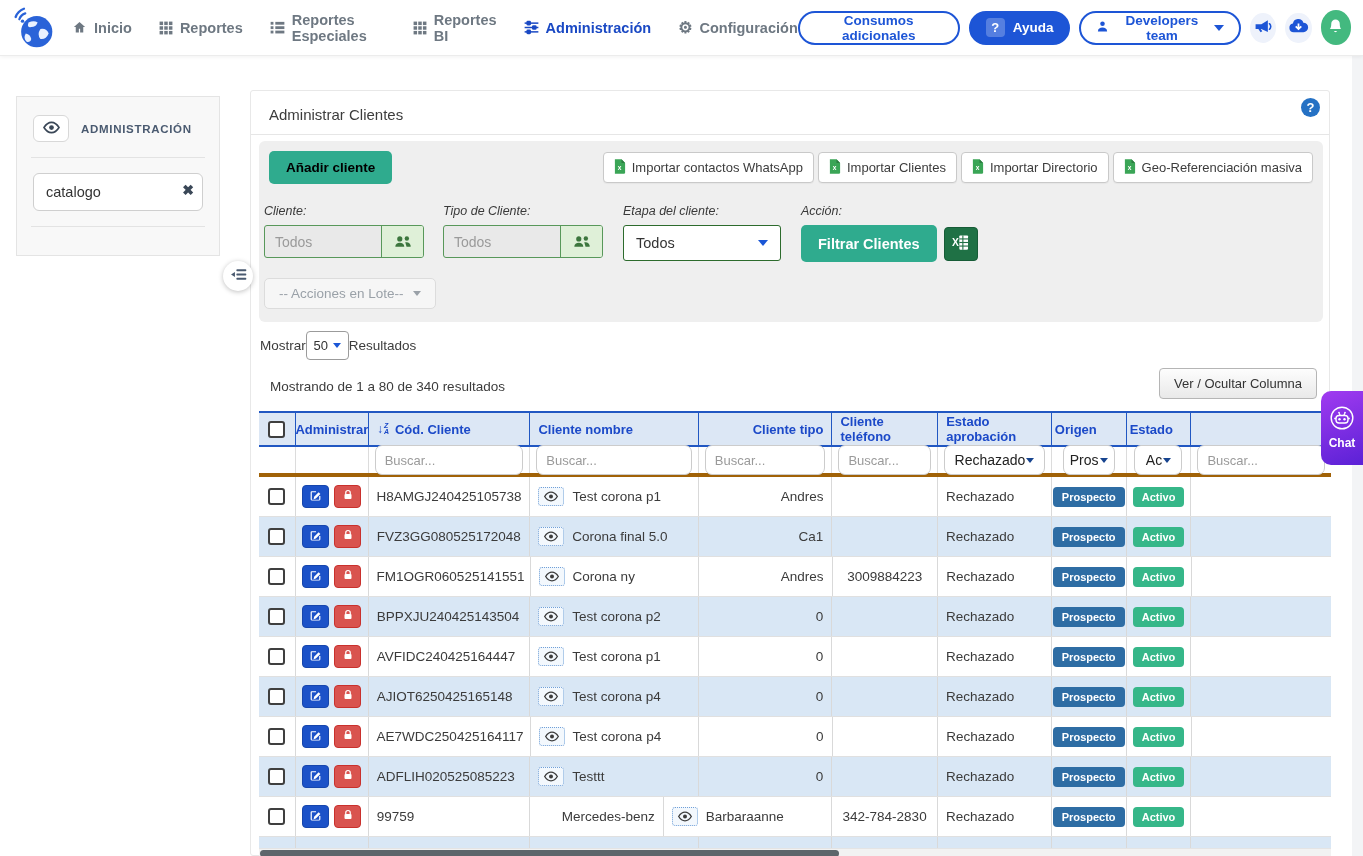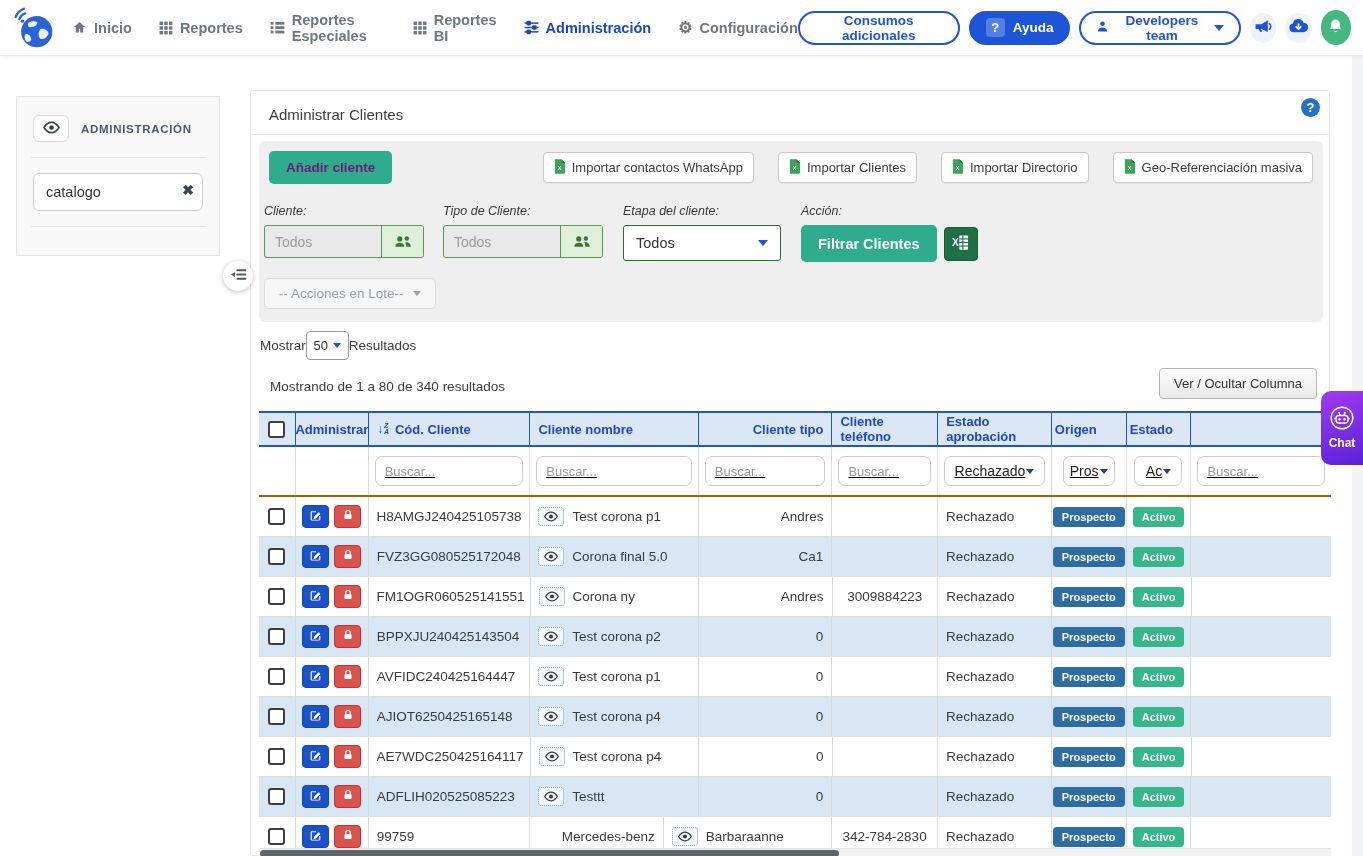--- a/index.html
+++ b/index.html
@@ -45,23 +45,23 @@
 
   
   .main{position:absolute;left:250px;top:90px;width:1080px;height:766px;background:#fff;border:1px solid #e8e8e8;border-radius:3px;}
   .main-title{position:absolute;left:18px;top:15px;font-size:15px;color:#3c3c3c;}
   .help-circle{position:absolute;right:9px;top:7px;width:19px;height:19px;border-radius:50%;background:#2571c4;
     color:#fff;font-size:13px;font-weight:800;display:flex;align-items:center;justify-content:center;}
   .main-div{position:absolute;left:0;right:0;top:43px;height:1px;background:#e6e6e6;}
 
   
   .toolbar{position:absolute;left:8px;top:50px;width:1064px;height:181px;background:#efefef;border-radius:6px;}
-  .add-btn{position:absolute;left:10px;top:10px;height:33px;padding:0 17px;background:#2fab8e;color:#701a75;
+  .add-btn{position:absolute;left:10px;top:10px;height:33px;padding:0 17px;background:#2fab8e;color:#000000;
     border-radius:5px;font-size:13.5px;font-weight:700;}
-  .import-group{position:absolute;right:10px;top:11px;display:flex;gap:24px;}
+  .import-group{position:absolute;right:10px;top:11px;display:flex;gap:4px;}
   .import-btn{height:31px;background:#fff;border:1px solid #c9c9c9;border-radius:4px;padding:0 10px;display:flex;
     align-items:center;gap:6px;font-size:13px;color:#3c3c3c;box-shadow:0 1px 1px rgba(0,0,0,.04);}
   .f-group{position:absolute;top:63px;}
   .f-label{font-size:12.5px;font-style:italic;color:#3a3a3a;margin-bottom:7px;}
   .input-group{display:flex;width:160px;height:33px;border:1px solid #58985a;border-radius:3px;overflow:hidden;background:#e9e9e9;}
   .ig-field{flex:1;color:#9a9a9a;font-size:14px;display:flex;align-items:center;padding:0 10px;}
   .ig-addon{width:42px;background:#dff0d8;color:#3c763d;display:flex;align-items:center;justify-content:center;border-left:1px solid #58985a;}
   .sel-etapa{width:158px;height:36px;border:1px solid #2d6b2d;border-radius:3px;background:#fff;display:flex;
     align-items:center;justify-content:space-between;padding:0 12px;font-size:14.5px;color:#333;}
   .sel-etapa .caret{color:#1a56d6;}
@@ -79,21 +79,21 @@
     align-items:center;justify-content:center;gap:5px;font-size:13px;color:#333;}
   .size-sel .caret{color:#1a56d6;border-top-width:5px;border-left-width:4px;border-right-width:4px;}
   .summary{position:absolute;left:19px;top:288px;font-size:13.5px;color:#3c3c3c;}
   .toggle-cols{position:absolute;right:12px;top:277px;height:31px;padding:0 14px;background:linear-gradient(#fdfdfd,#e9e9e9);
     border:1px solid #b5b5b5;border-radius:4px;font-size:13px;color:#333;}
 
   
   .table-wrap{position:absolute;left:8px;top:320px;width:1072px;height:446px;overflow:hidden;background:#fff;}
   .t-head{display:flex;height:36px;background:#dce7f5;border-top:2px solid #2157c2;border-bottom:2px solid #2157c2;}
   .th{display:flex;align-items:center;font-size:13px;font-weight:700;color:#1b49c8;border-right:1px solid #2157c2;padding:0 8px;gap:6px;}
-  .t-filter{display:flex;height:50px;background:#fff;border-bottom:2px solid #a16207;text-decoration:underline;}
+  .t-filter{display:flex;height:30px;background:#fff;border-bottom:4px solid #a16207;}
   .tf{display:flex;align-items:center;justify-content:center;border-right:1px solid #dcdcdc;padding:0 6px;}
   .buscar{width:100%;height:30px;border:1px solid #ccc;border-radius:7px;padding:0 9px;font-size:13px;color:#333;background:#fff;}
   .buscar::placeholder{color:#9a9a9a;}
   .mini-sel{height:30px;border:1px solid #ccc;border-radius:7px;background:#fff;display:flex;align-items:center;
     justify-content:center;gap:1px;font-size:14px;color:#222;padding:0 7px;}
   .mini-sel .caret{color:#17448f;border-top-width:5px;border-left-width:4px;border-right-width:4px;}
   .t-row{display:flex;height:40px;background:#fff;border-bottom:1px solid #e0e0e0;}
   .t-row.alt{background:#d9e7f5;}
   .td{display:flex;align-items:center;border-right:1px solid #d9d9d9;padding:0 8px;font-size:13.5px;color:#3b3b3b;}
   .c-check{width:37px;justify-content:center;padding:0;}

